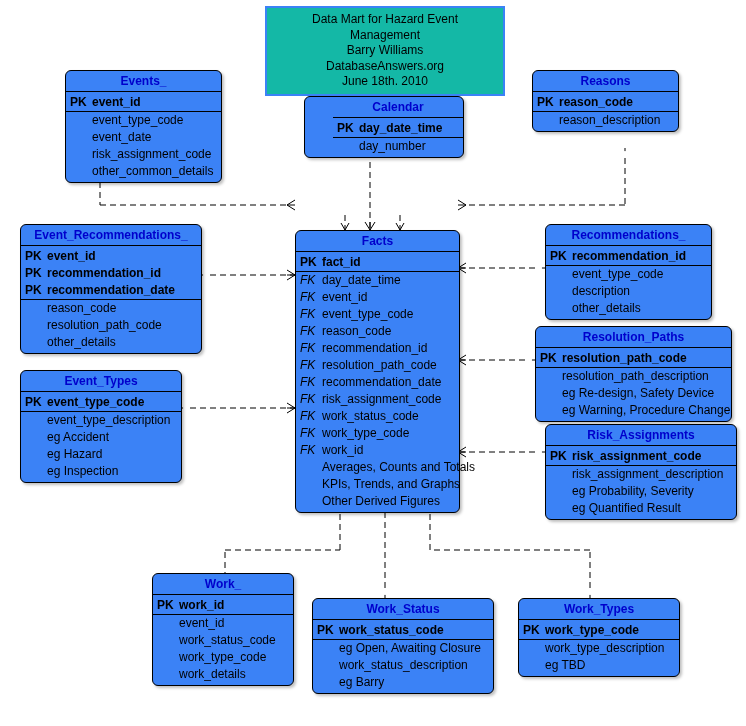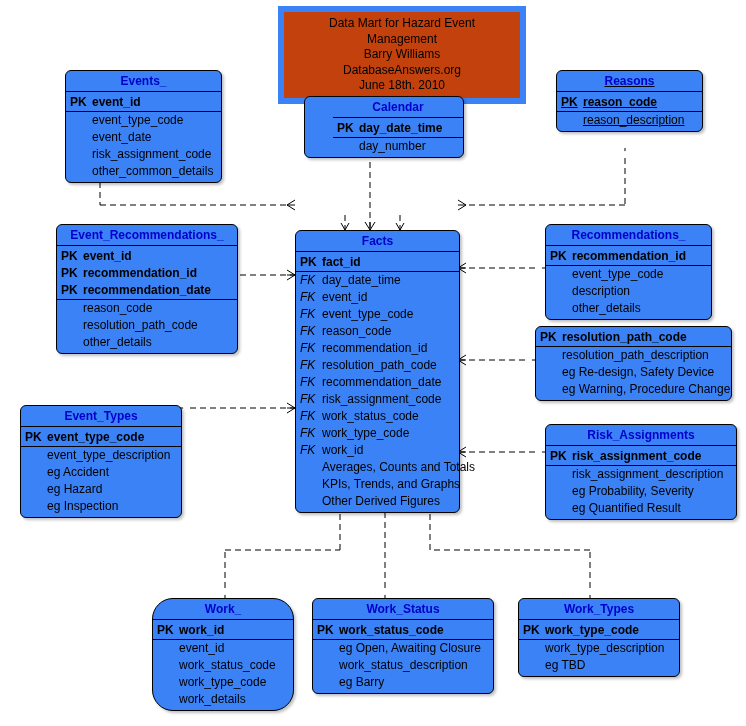--- a/index.html
+++ b/index.html
@@ -6,27 +6,26 @@
     margin: 0;
     font-family: Arial, Helvetica, sans-serif;
     font-size: 12px;
     background: #fff;
     width: 746px;
     height: 726px;
     position: relative;
   }
   .title-box {
     position: absolute;
-    border: 6px solid #3b82f6;
+    border: 2px solid #3b82f6;
     padding: 4px 10px;
     text-align: center;
     line-height: 1.3;
-    background: #c2410c;
+    background: #14b8a6;
     font-size: 12px;
-    margin-left: 13px;
   }
   .entity {
     position: absolute;
     border: 1px solid #000;
     background: #3b82f6;
     border-radius: 6px;
     box-shadow: 2px 2px 3px rgba(0,0,0,0.25);
   }
   .entity-title {
     text-align: center;
@@ -172,36 +171,36 @@
         <span class="attr pk">day_date_time</span>
       </div>
     <div class="divider"></div>
     <div class="row">
         <span class="keycol"></span>
         <span class="attr">day_number</span>
       </div>
   </div>
 </div>
 
-<div class="entity" style="left:556px; top:70px; width:145px;text-decoration:underline;">
+<div class="entity" style="left:532px; top:70px; width:145px;">
   <div class="entity-title">Reasons</div>
   <div class="entity-body">
     <div class="row">
         <span class="keycol">PK</span>
         <span class="attr pk">reason_code</span>
       </div>
     <div class="divider"></div>
     <div class="row">
         <span class="keycol"></span>
         <span class="attr">reason_description</span>
       </div>
   </div>
 </div>
 
-<div class="entity" style="left:20px; top:224px; width:180px;margin-left:36px;">
+<div class="entity" style="left:20px; top:224px; width:180px;">
   <div class="entity-title">Event_Recommendations_</div>
   <div class="entity-body">
     <div class="row">
         <span class="keycol">PK</span>
         <span class="attr pk">event_id</span>
       </div>
     <div class="row">
         <span class="keycol">PK</span>
         <span class="attr pk">recommendation_id</span>
       </div>
@@ -309,20 +308,21 @@
         <span class="attr">description</span>
       </div>
     <div class="row">
         <span class="keycol"></span>
         <span class="attr">other_details</span>
       </div>
   </div>
 </div>
 
 <div class="entity" style="left:535px; top:326px; width:195px;">
+  <div class="entity-title">Resolution_Paths</div>
   <div class="entity-body">
     <div class="row">
         <span class="keycol">PK</span>
         <span class="attr pk">resolution_path_code</span>
       </div>
     <div class="divider"></div>
     <div class="row">
         <span class="keycol"></span>
         <span class="attr">resolution_path_description</span>
       </div>
@@ -330,21 +330,21 @@
         <span class="keycol"></span>
         <span class="attr">eg Re-design, Safety Device</span>
       </div>
     <div class="row">
         <span class="keycol"></span>
         <span class="attr">eg Warning, Procedure Change</span>
       </div>
   </div>
 </div>
 
-<div class="entity" style="left:20px; top:370px; width:160px;margin-top:35px;">
+<div class="entity" style="left:20px; top:370px; width:160px;">
   <div class="entity-title">Event_Types</div>
   <div class="entity-body">
     <div class="row">
         <span class="keycol">PK</span>
         <span class="attr pk">event_type_code</span>
       </div>
     <div class="divider"></div>
     <div class="row">
         <span class="keycol"></span>
         <span class="attr">event_type_description</span>
@@ -380,21 +380,21 @@
         <span class="keycol"></span>
         <span class="attr">eg Probability, Severity</span>
       </div>
     <div class="row">
         <span class="keycol"></span>
         <span class="attr">eg Quantified Result</span>
       </div>
   </div>
 </div>
 
-<div class="entity" style="left:152px; top:598px; width:140px;border-radius:21px;">
+<div class="entity" style="left:152px; top:573px; width:140px;">
   <div class="entity-title">Work_</div>
   <div class="entity-body">
     <div class="row">
         <span class="keycol">PK</span>
         <span class="attr pk">work_id</span>
       </div>
     <div class="divider"></div>
     <div class="row">
         <span class="keycol"></span>
         <span class="attr">event_id</span>

